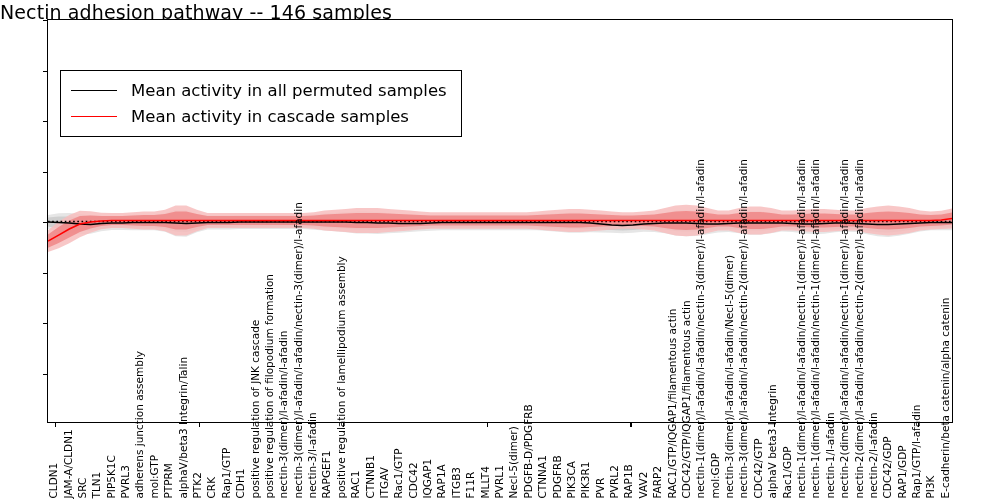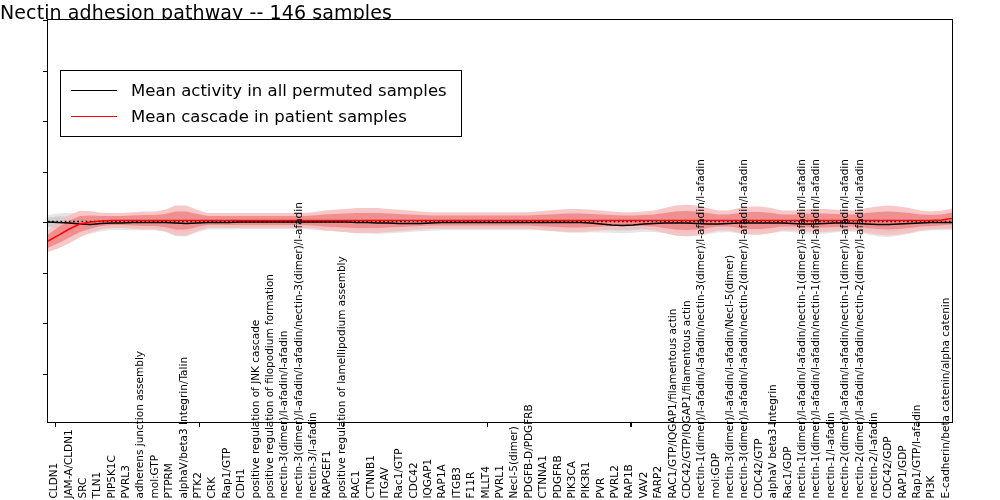--- a/index.html
+++ b/index.html
@@ -155,17 +155,17 @@
     </div>
 
 
   <div id="legend">
     <div class="legend-row">
       <span class="legend-line"></span>
       <span class="legend-text">Mean activity in all permuted samples</span>
     </div>
     <div class="legend-row">
       <span class="legend-line red"></span>
-      <span class="legend-text">Mean cascade in patient samples</span>
+      <span class="legend-text">Mean activity in cascade samples</span>
     </div>
   </div>
 
 </div>
 
 </body></html>

